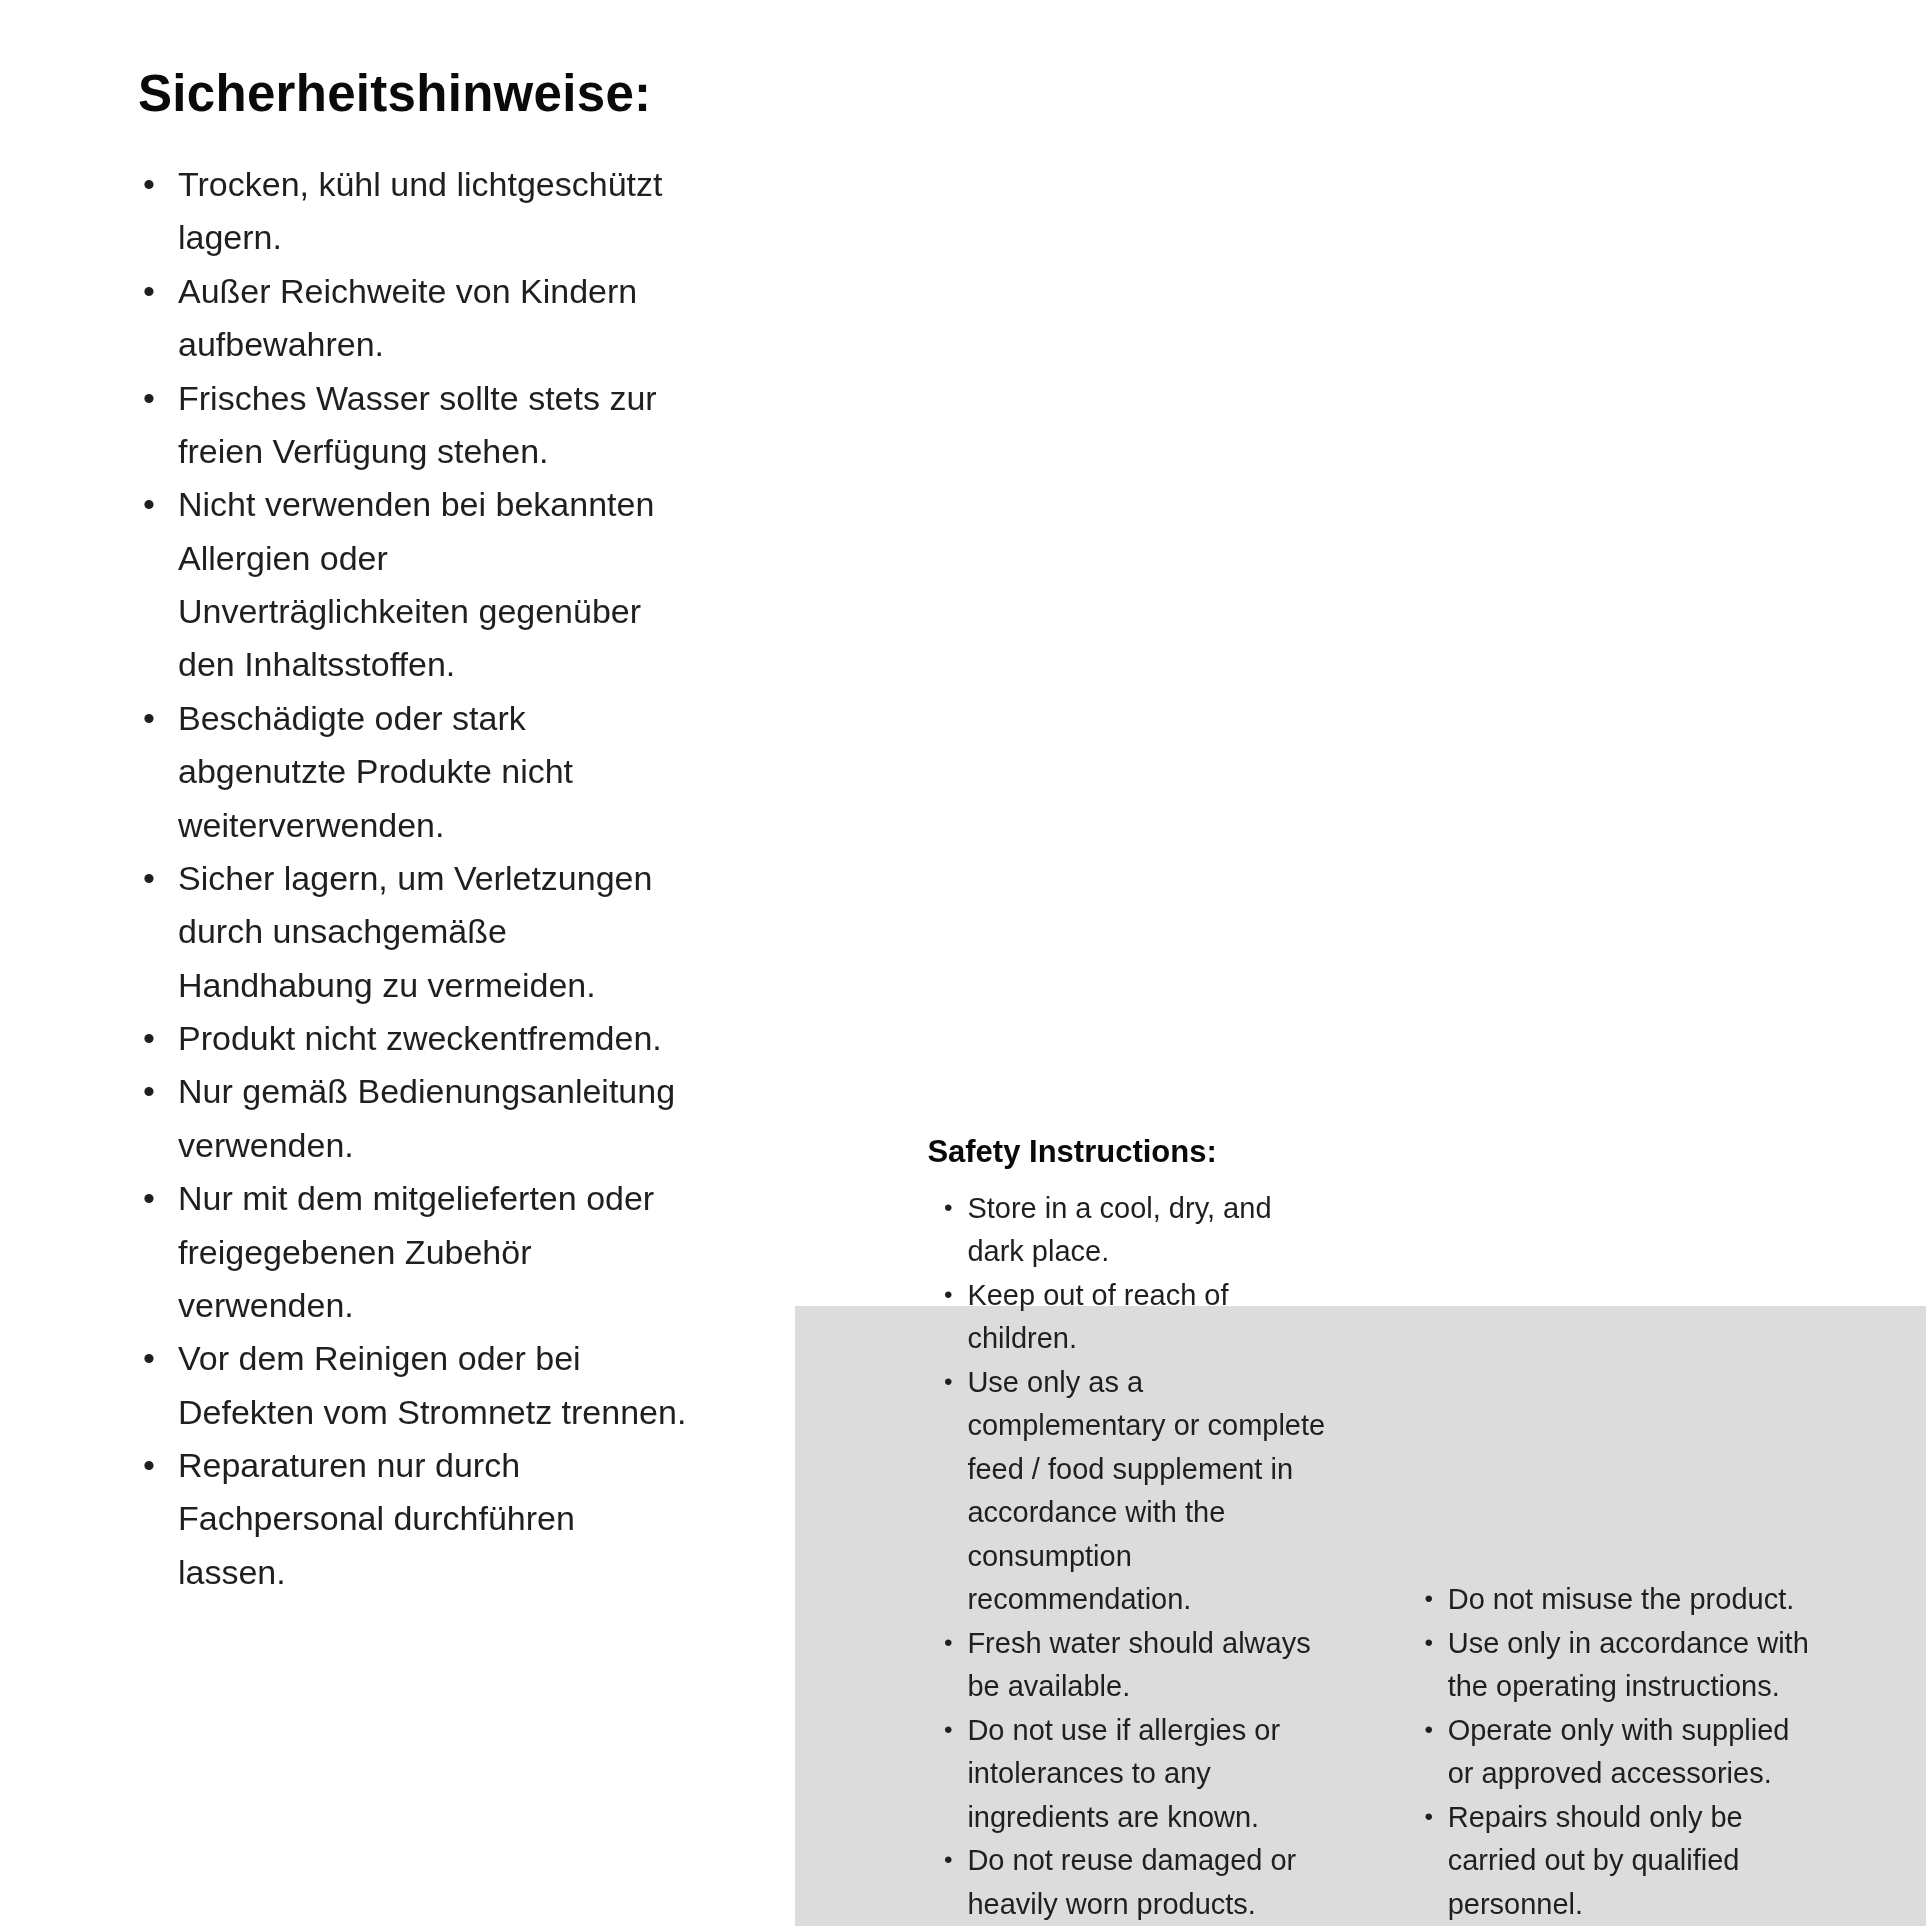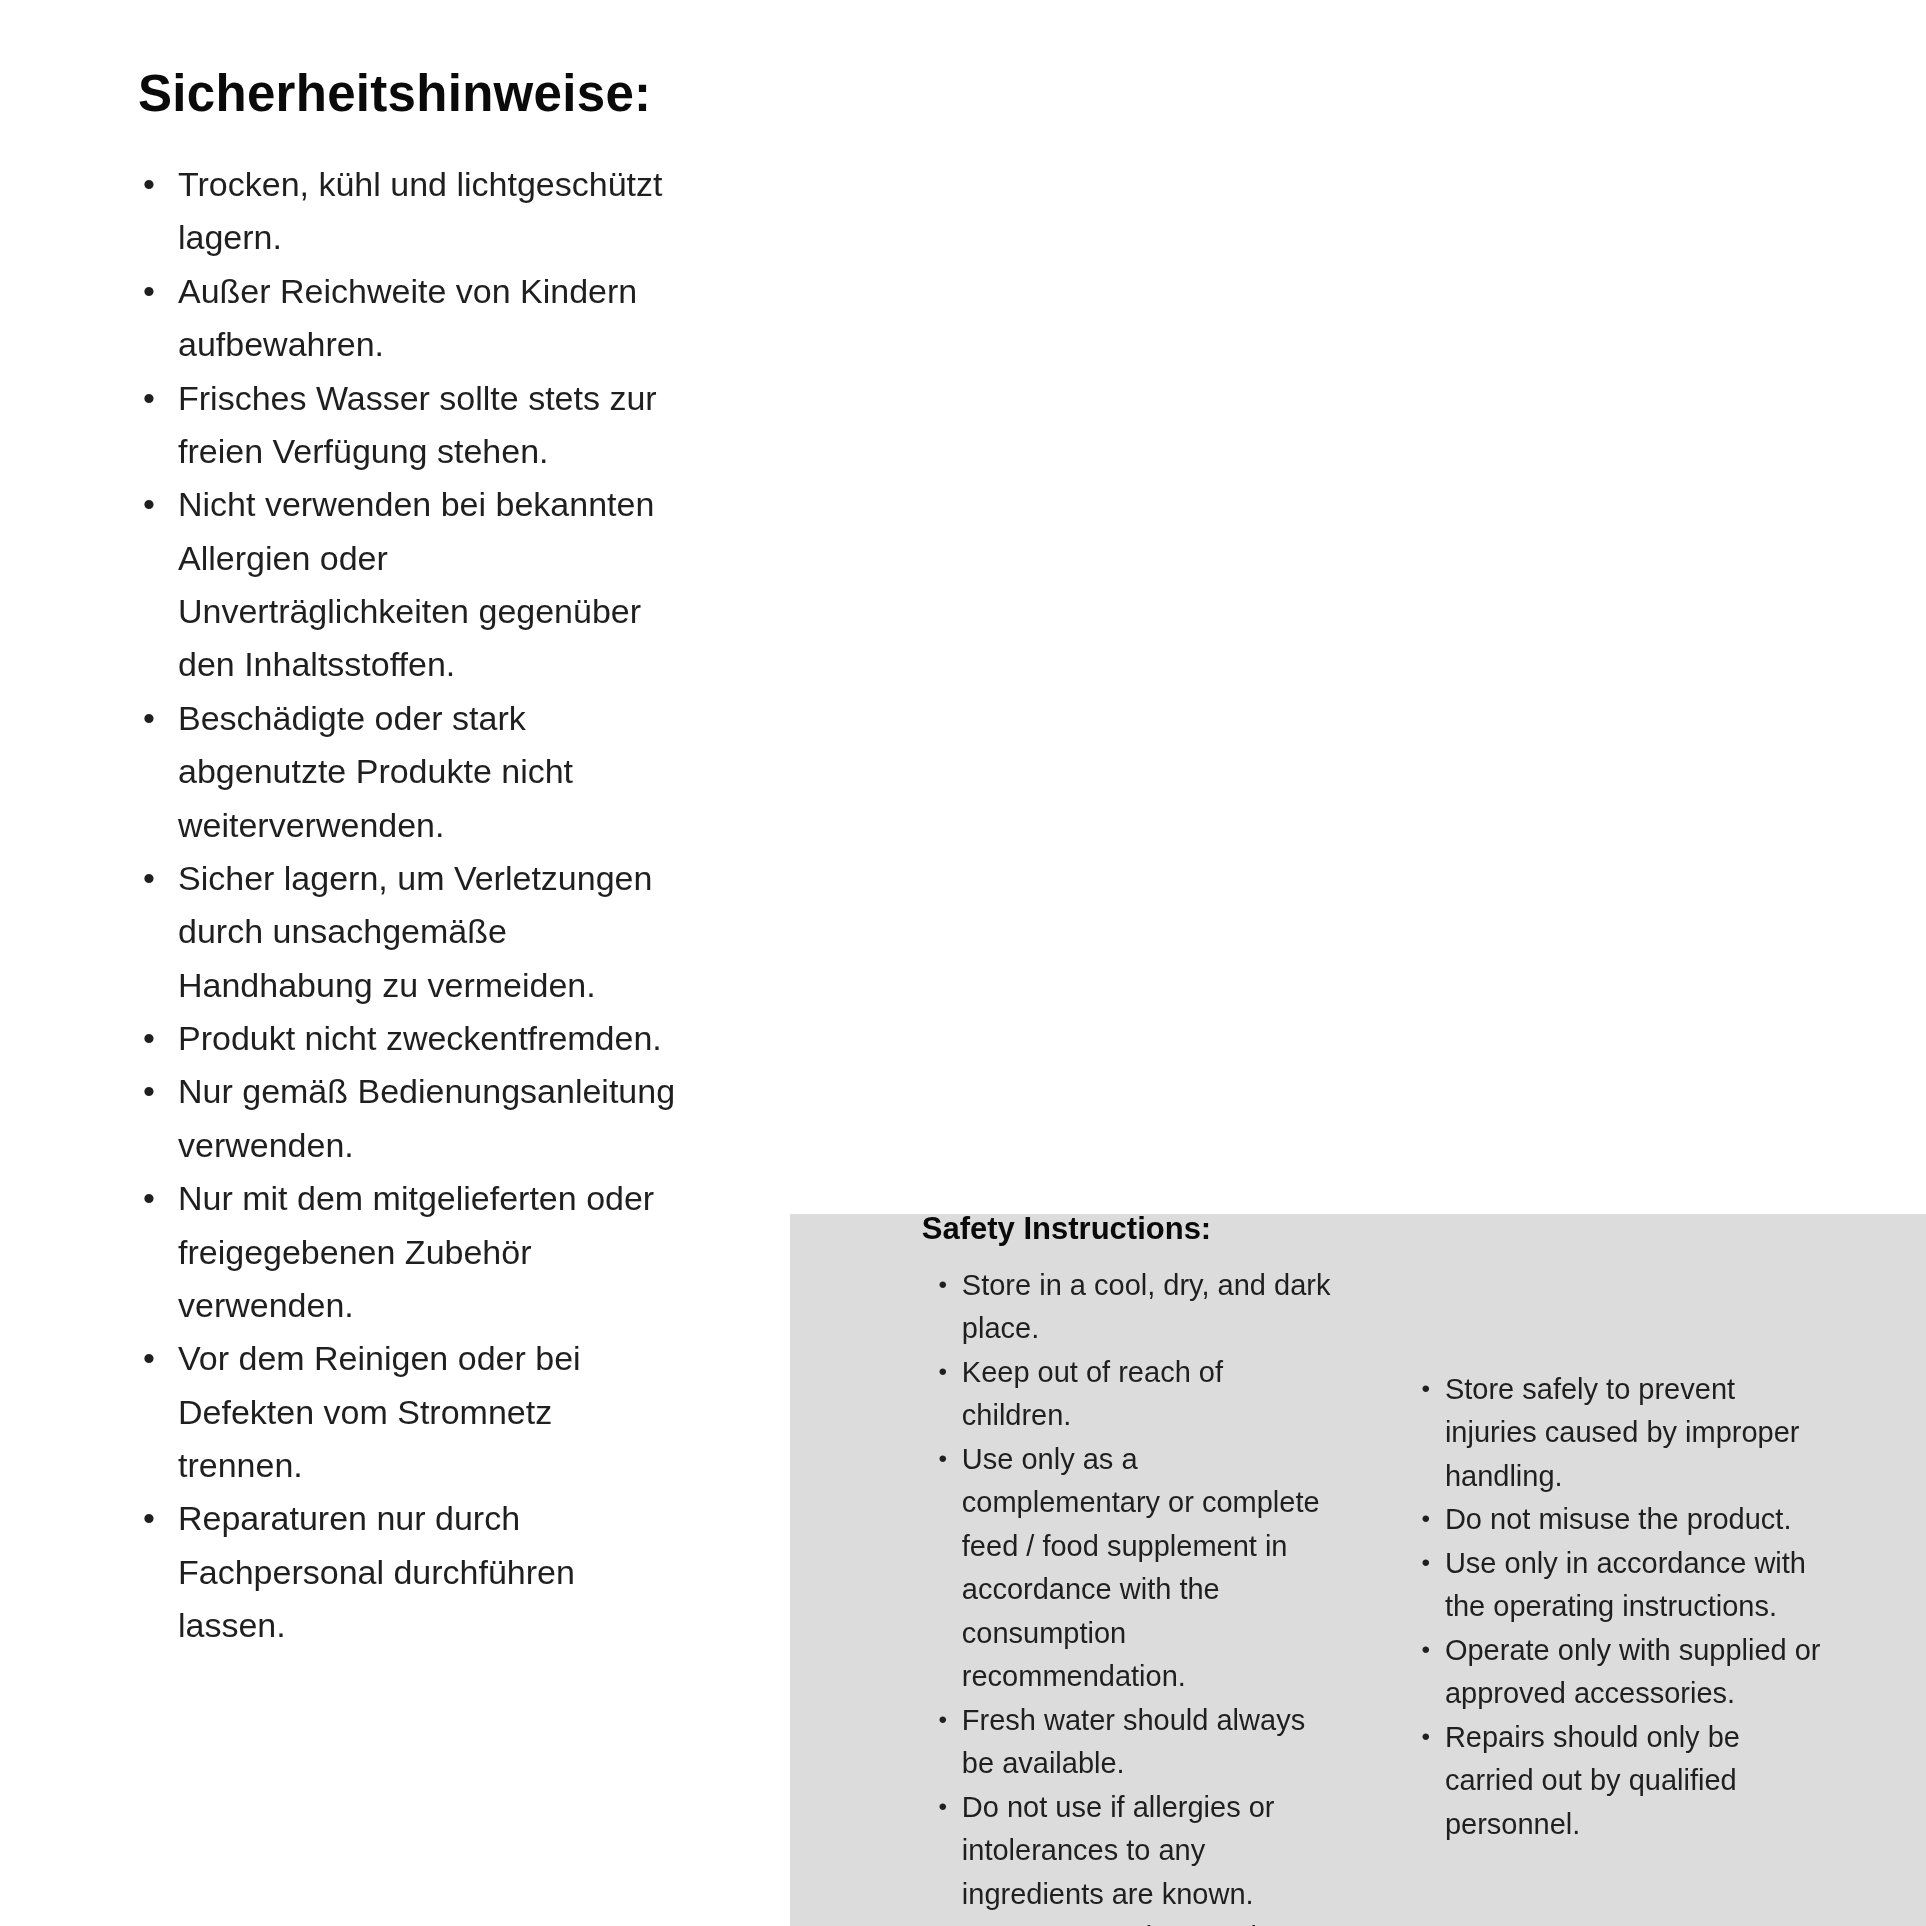--- a/index.html
+++ b/index.html
@@ -48,26 +48,26 @@
     content: "\2022";
     position: absolute;
     left: 5.1px;
     top: 0;
     color: var(--text);
   }
 
   
   .english-section {
     margin-top: auto;
-    height: 712px;
+    height: 620px;
     background: var(--section_bg);
     padding: 74px 103px 0 132px;
     display: flex;
     gap: 83px;
-    align-items: center;
+    align-items: flex-end;
   }
   .english-col {
     flex: 1 1 0;
   }
   .english-title {
     font-size: 31px;
     font-weight: 700;
     color: var(--heading);
     margin-bottom: 16.7px;
   }
@@ -121,21 +121,20 @@
           <li>Store in a cool, dry, and dark place.</li>
           <li>Keep out of reach of children.</li>
           <li>Use only as a complementary or complete feed / food supplement in accordance with the consumption recommendation.</li>
           <li>Fresh water should always be available.</li>
           <li>Do not use if allergies or intolerances to any ingredients are known.</li>
           <li>Do not reuse damaged or heavily worn products.</li>
         </ul>
     </div>
     <div class="english-col right">
       <ul class="english-list">
-          <li>Store safely to prevent injuries caused by improper handling.</li>
           <li>Do not misuse the product.</li>
           <li>Use only in accordance with the operating instructions.</li>
           <li>Operate only with supplied or approved accessories.</li>
           <li>Repairs should only be carried out by qualified personnel.</li>
         </ul>
     </div>
   </div>
 
 </div>
 

